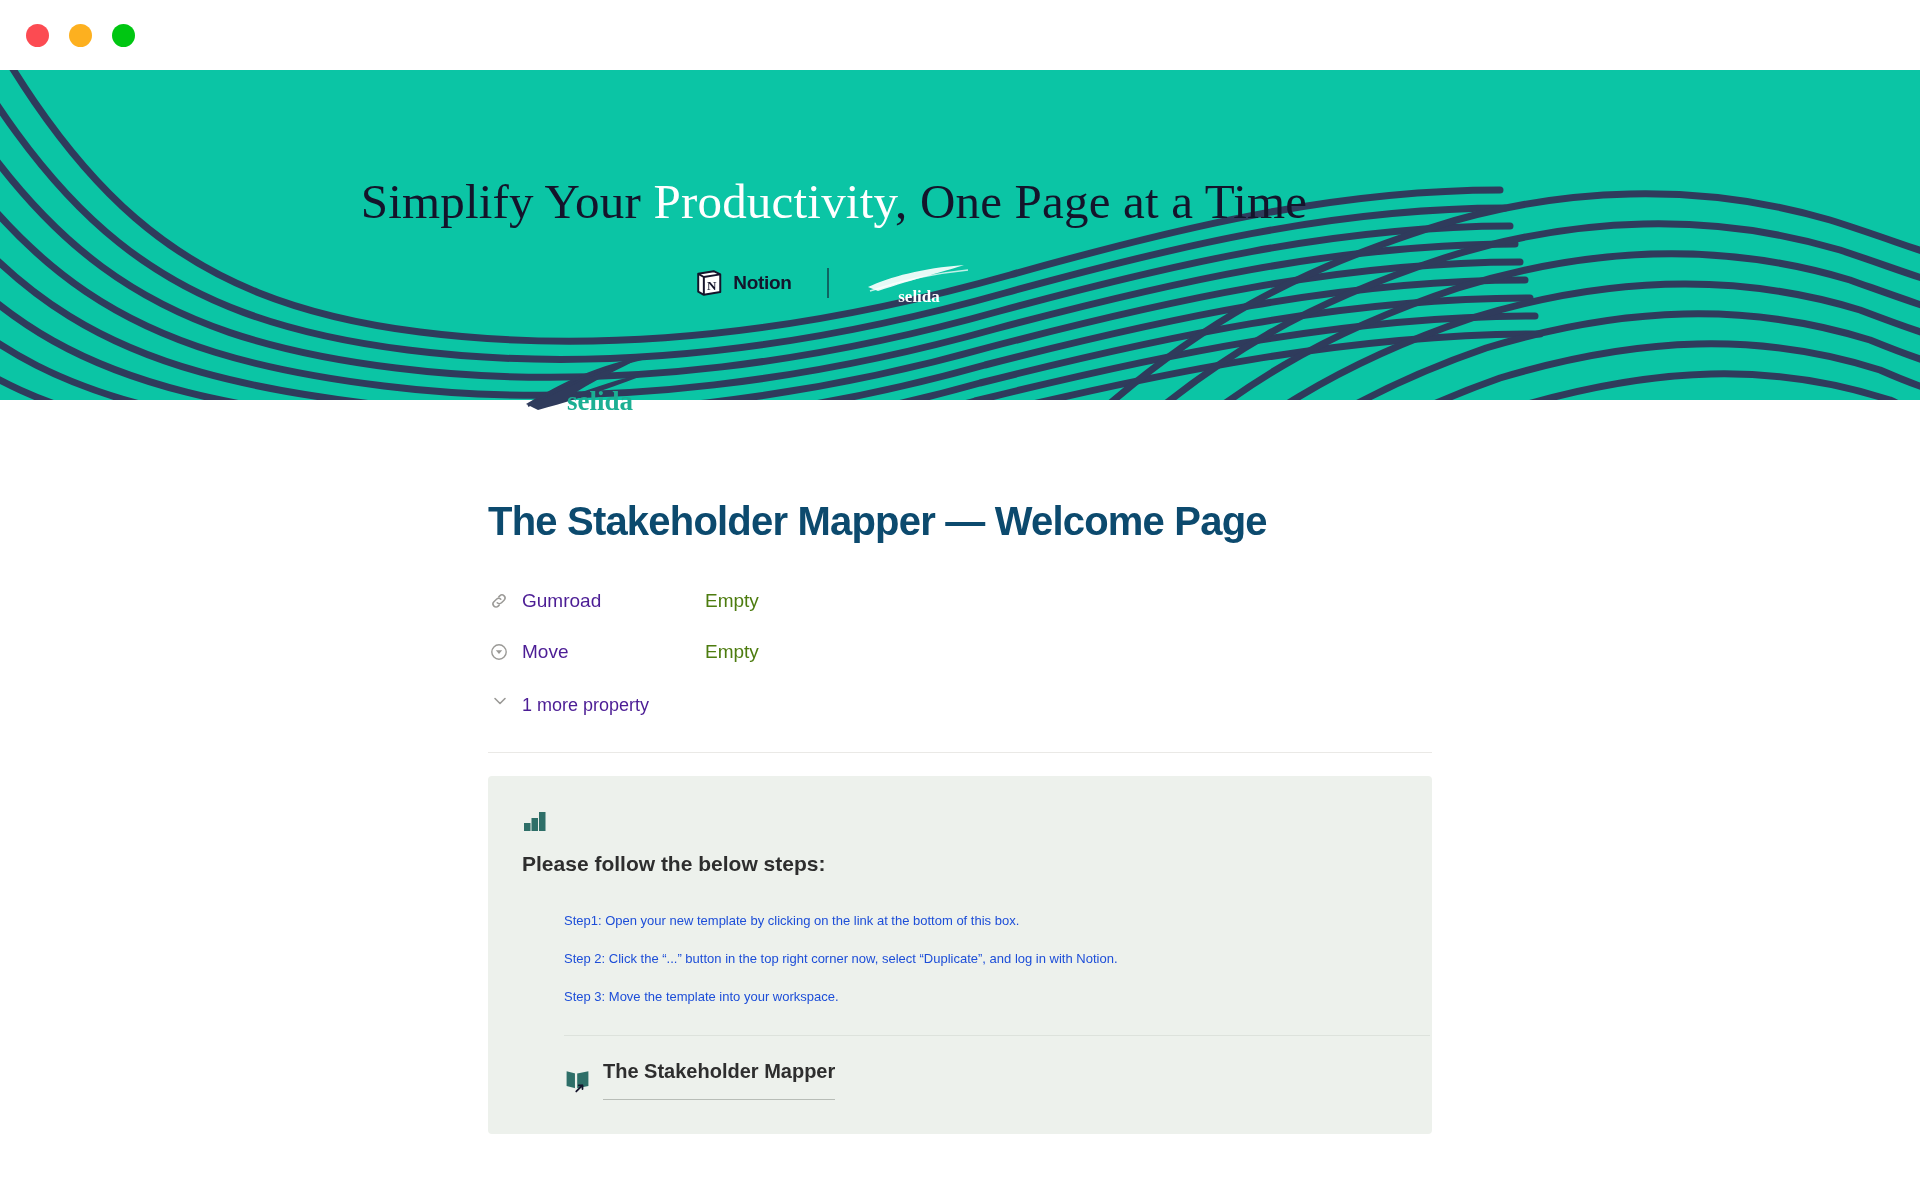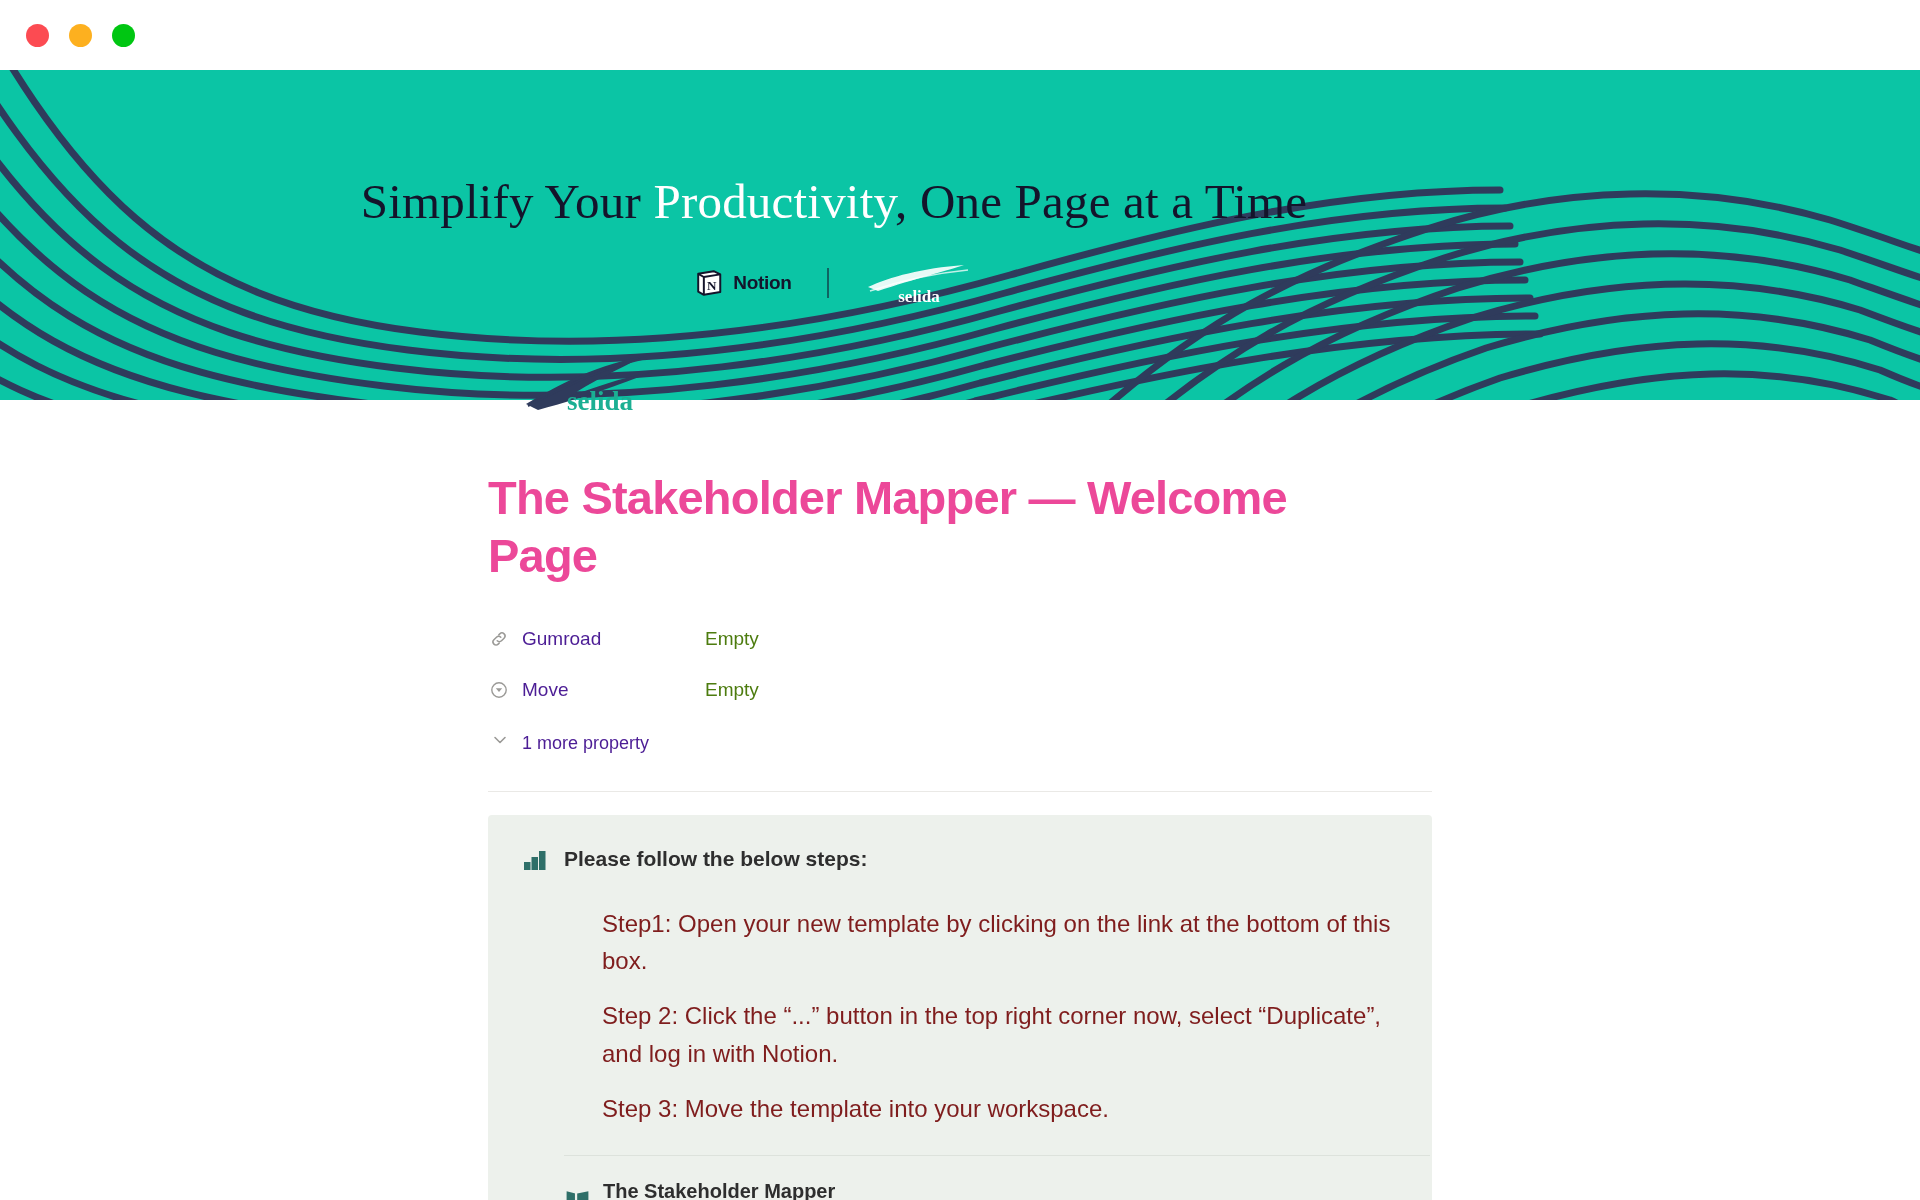--- a/index.html
+++ b/index.html
@@ -62,23 +62,23 @@
     width:145px; height:68px;
   }
   .selida-logo svg{ width:145px; height:68px; display:block; }
 
   
   .page{
     position:absolute; top:400px; left:0; width:1920px;
     padding-left:488px; padding-right:486px;
   }
   .page-title{
-    margin-top:69px;
-    font-size:47px; font-weight:700; line-height:1.23;
-    color:#ec4899; letter-spacing:-0.8px; max-width:910px;
+    margin-top:97px;
+    font-size:40px; font-weight:700; line-height:1.23;
+    color:#0c4a6e; letter-spacing:-0.8px; max-width:910px;
   }
 
   
   .props{ margin-top:36px; }
   .prop-row{
     display:flex; align-items:center; height:37px; margin-bottom:14px;
   }
   .prop-icon{
     width:22px; height:22px; margin-right:12px;
     display:flex; align-items:center; justify-content:center;
@@ -101,30 +101,29 @@
 
   .divider{
     margin-top:34px; height:1px; background:#EAE9E6; width:944px;
   }
 
   
   .callout{
     margin-top:23px; width:944px; background:#EDF1EC;
     border-radius:4px; padding:30px 34px 34px 34px;
   }
-  .callout-head{ display:flex; align-items:flex-start; gap:16px; }
+  .callout-head{ display:flex; align-items:flex-start; gap:16px;flex-direction:column; }
   .callout-emoji{ width:26px; height:26px; margin-top:2px; flex:0 0 auto; }
   .callout-title{
     font-size:21px; font-weight:700; color:#2E2E2E; line-height:1.35;
   }
   .callout-steps{ margin-top:32px; padding-left:42px; }
   .step{
-    font-size:24px; color:#7f1d1d; line-height:1.55; margin-bottom:18px;
+    font-size:13px; color:#1d4ed8; line-height:1.55; margin-bottom:18px;
     max-width:866px;
-    margin-left:38px;
   }
   .step:last-child{ margin-bottom:0; }
   .callout-rule{
     margin:28px 0 0 42px; height:1px; background:#DDE2DC; width:866px;
   }
   .callout-link-row{
     margin-top:24px; padding-left:42px; display:flex; align-items:center; gap:12px;
   }
   .link-icon{ width:27px; height:27px; flex:0 0 auto; display:block; }
   .callout-link{

